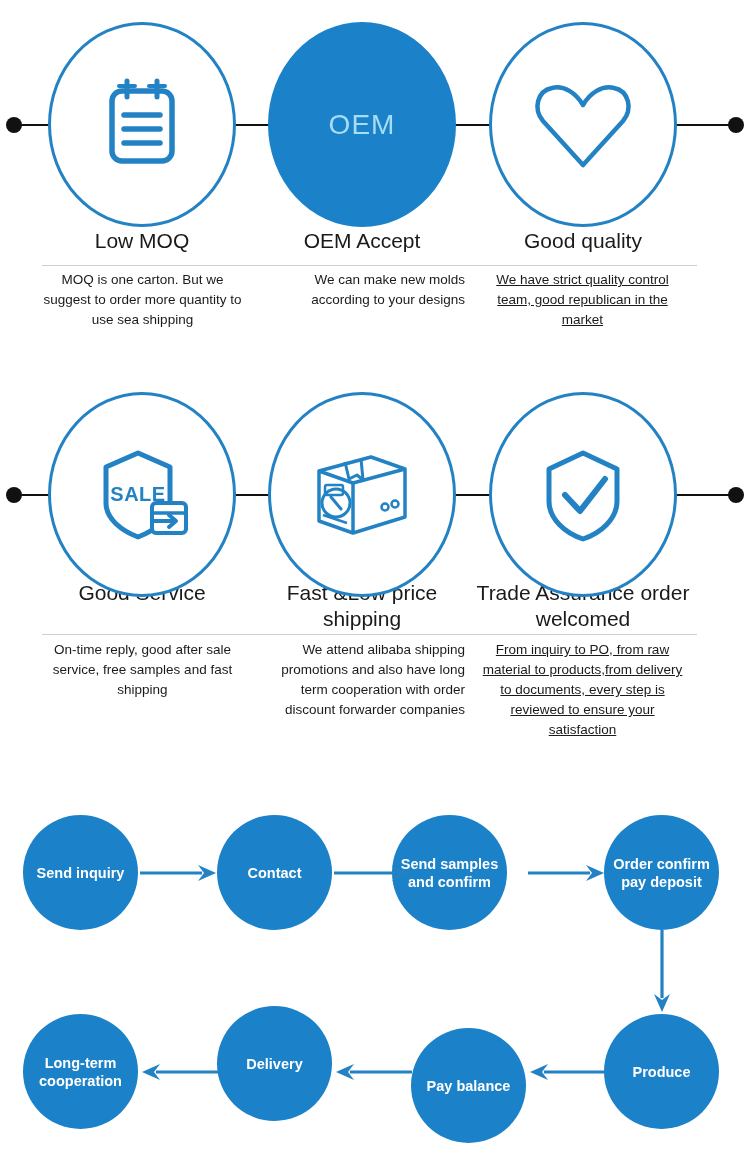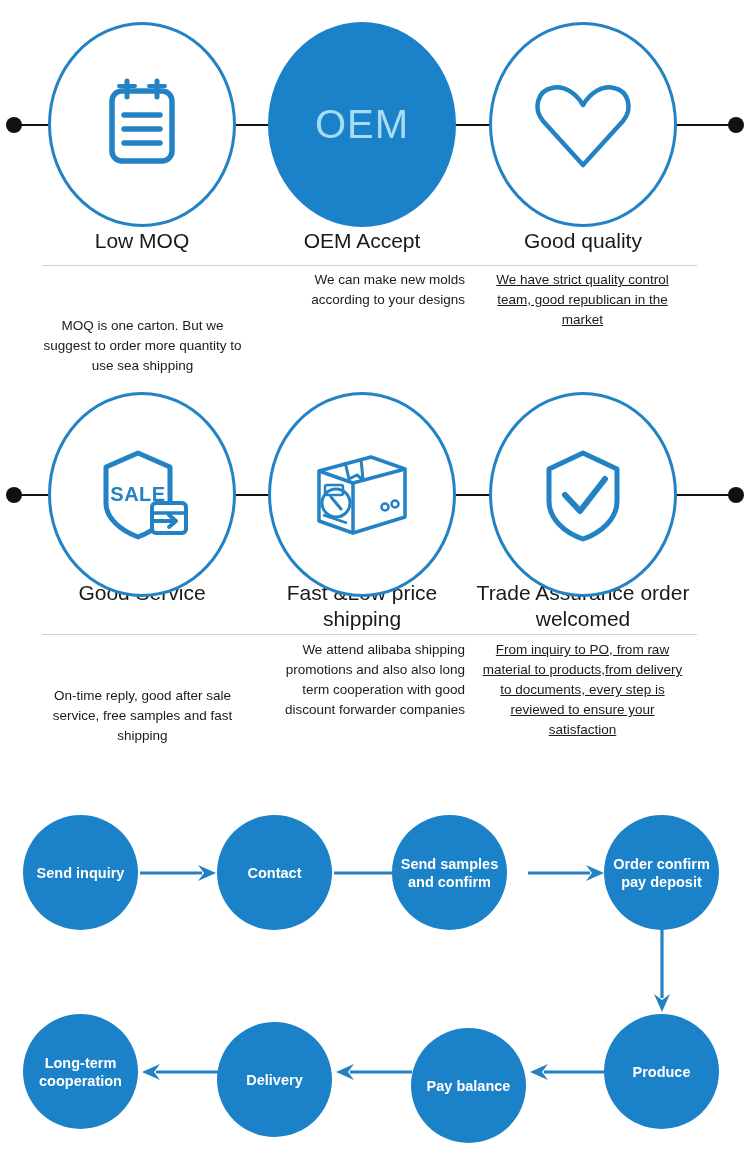--- a/index.html
+++ b/index.html
@@ -67,21 +67,21 @@
     justify-content: center;
   }
   .circle.c1 { left: 48px; }
   .circle.c2 { left: 268px; }
   .circle.c3 { left: 489px; }
   .circle.filled {
     background: #1b81c8;
     border-color: #1b81c8;
   }
   .oem-text {
-    font-size: 40px;
+    font-size: 28px;
     letter-spacing: 1px;
     color: #a6ddf5;
     font-family: "Liberation Sans", sans-serif;
     font-weight: 400;
   }
 
   .titles {
     position: absolute;
     top: 228px;
     left: 0;
@@ -121,21 +121,21 @@
   .row-1 .descs { top: 270px; }
   .row-2 .descs { top: 270px; }
   .desc {
     position: absolute;
     width: 205px;
     text-align: center;
     font-size: 13.5px;
     line-height: 20px;
     color: #1a1a1a;
   }
-  .desc.d1 { left: 40px; margin-top: 46px; }
+  .desc.d1 { left: 40px; }
   .desc.d2 { left: 260px; text-align: right; }
   .desc.d3 { left: 480px; text-decoration: underline; }
 
   
   .flow {
     position: absolute;
     left: 0;
     top: 800px;
     width: 688px;
     height: 356px;
@@ -259,34 +259,34 @@
   <div class="titles">
     <div class="title t1">Good Service</div>
     <div class="title t2">Fast &amp;Low price shipping</div>
     <div class="title t3">Trade  Assurance order welcomed</div>
   </div>
 
   <div class="divider"></div>
 
   <div class="descs">
     <div class="desc d1">On-time reply, good after sale service, free samples and fast shipping</div>
-    <div class="desc d2">We attend alibaba shipping promotions and also also long term cooperation with good discount forwarder companies</div>
+    <div class="desc d2">We attend alibaba shipping promotions and also have long term cooperation with order discount forwarder companies</div>
     <div class="desc d3">From inquiry to PO, from raw material to products,from delivery to documents, every step is reviewed to ensure your satisfaction</div>
   </div>
 </div>
 
 <div class="flow">
 
   <div class="node" style="left:23px; top:15px;">Send inquiry</div>
   <div class="node" style="left:217px; top:15px;">Contact</div>
   <div class="node" style="left:392px; top:15px;">Send samples and confirm</div>
   <div class="node" style="left:604px; top:15px;">Order confirm pay deposit</div>
 
   <div class="node" style="left:23px; top:214px;">Long-term cooperation</div>
-  <div class="node" style="left:217px; top:222px;text-align:right;">Delivery</div>
+  <div class="node" style="left:217px; top:206px;text-align:right;">Delivery</div>
   <div class="node" style="left:411px; top:228px;">Pay balance</div>
   <div class="node" style="left:604px; top:214px;">Produce</div>
 
   <div class="flow-arrow" style="left:140px; top:63px;">
     <svg width="78" height="20" viewBox="0 0 78 20">
       <line x1="0" y1="10" x2="62" y2="10" stroke="#2382c4" stroke-width="3.2"></line>
       <path d="M58 2 L76 10 L58 18 L64 10 Z" fill="#2382c4"></path>
     </svg>
   </div>
   <div class="flow-arrow" style="left:334px; top:63px;">

